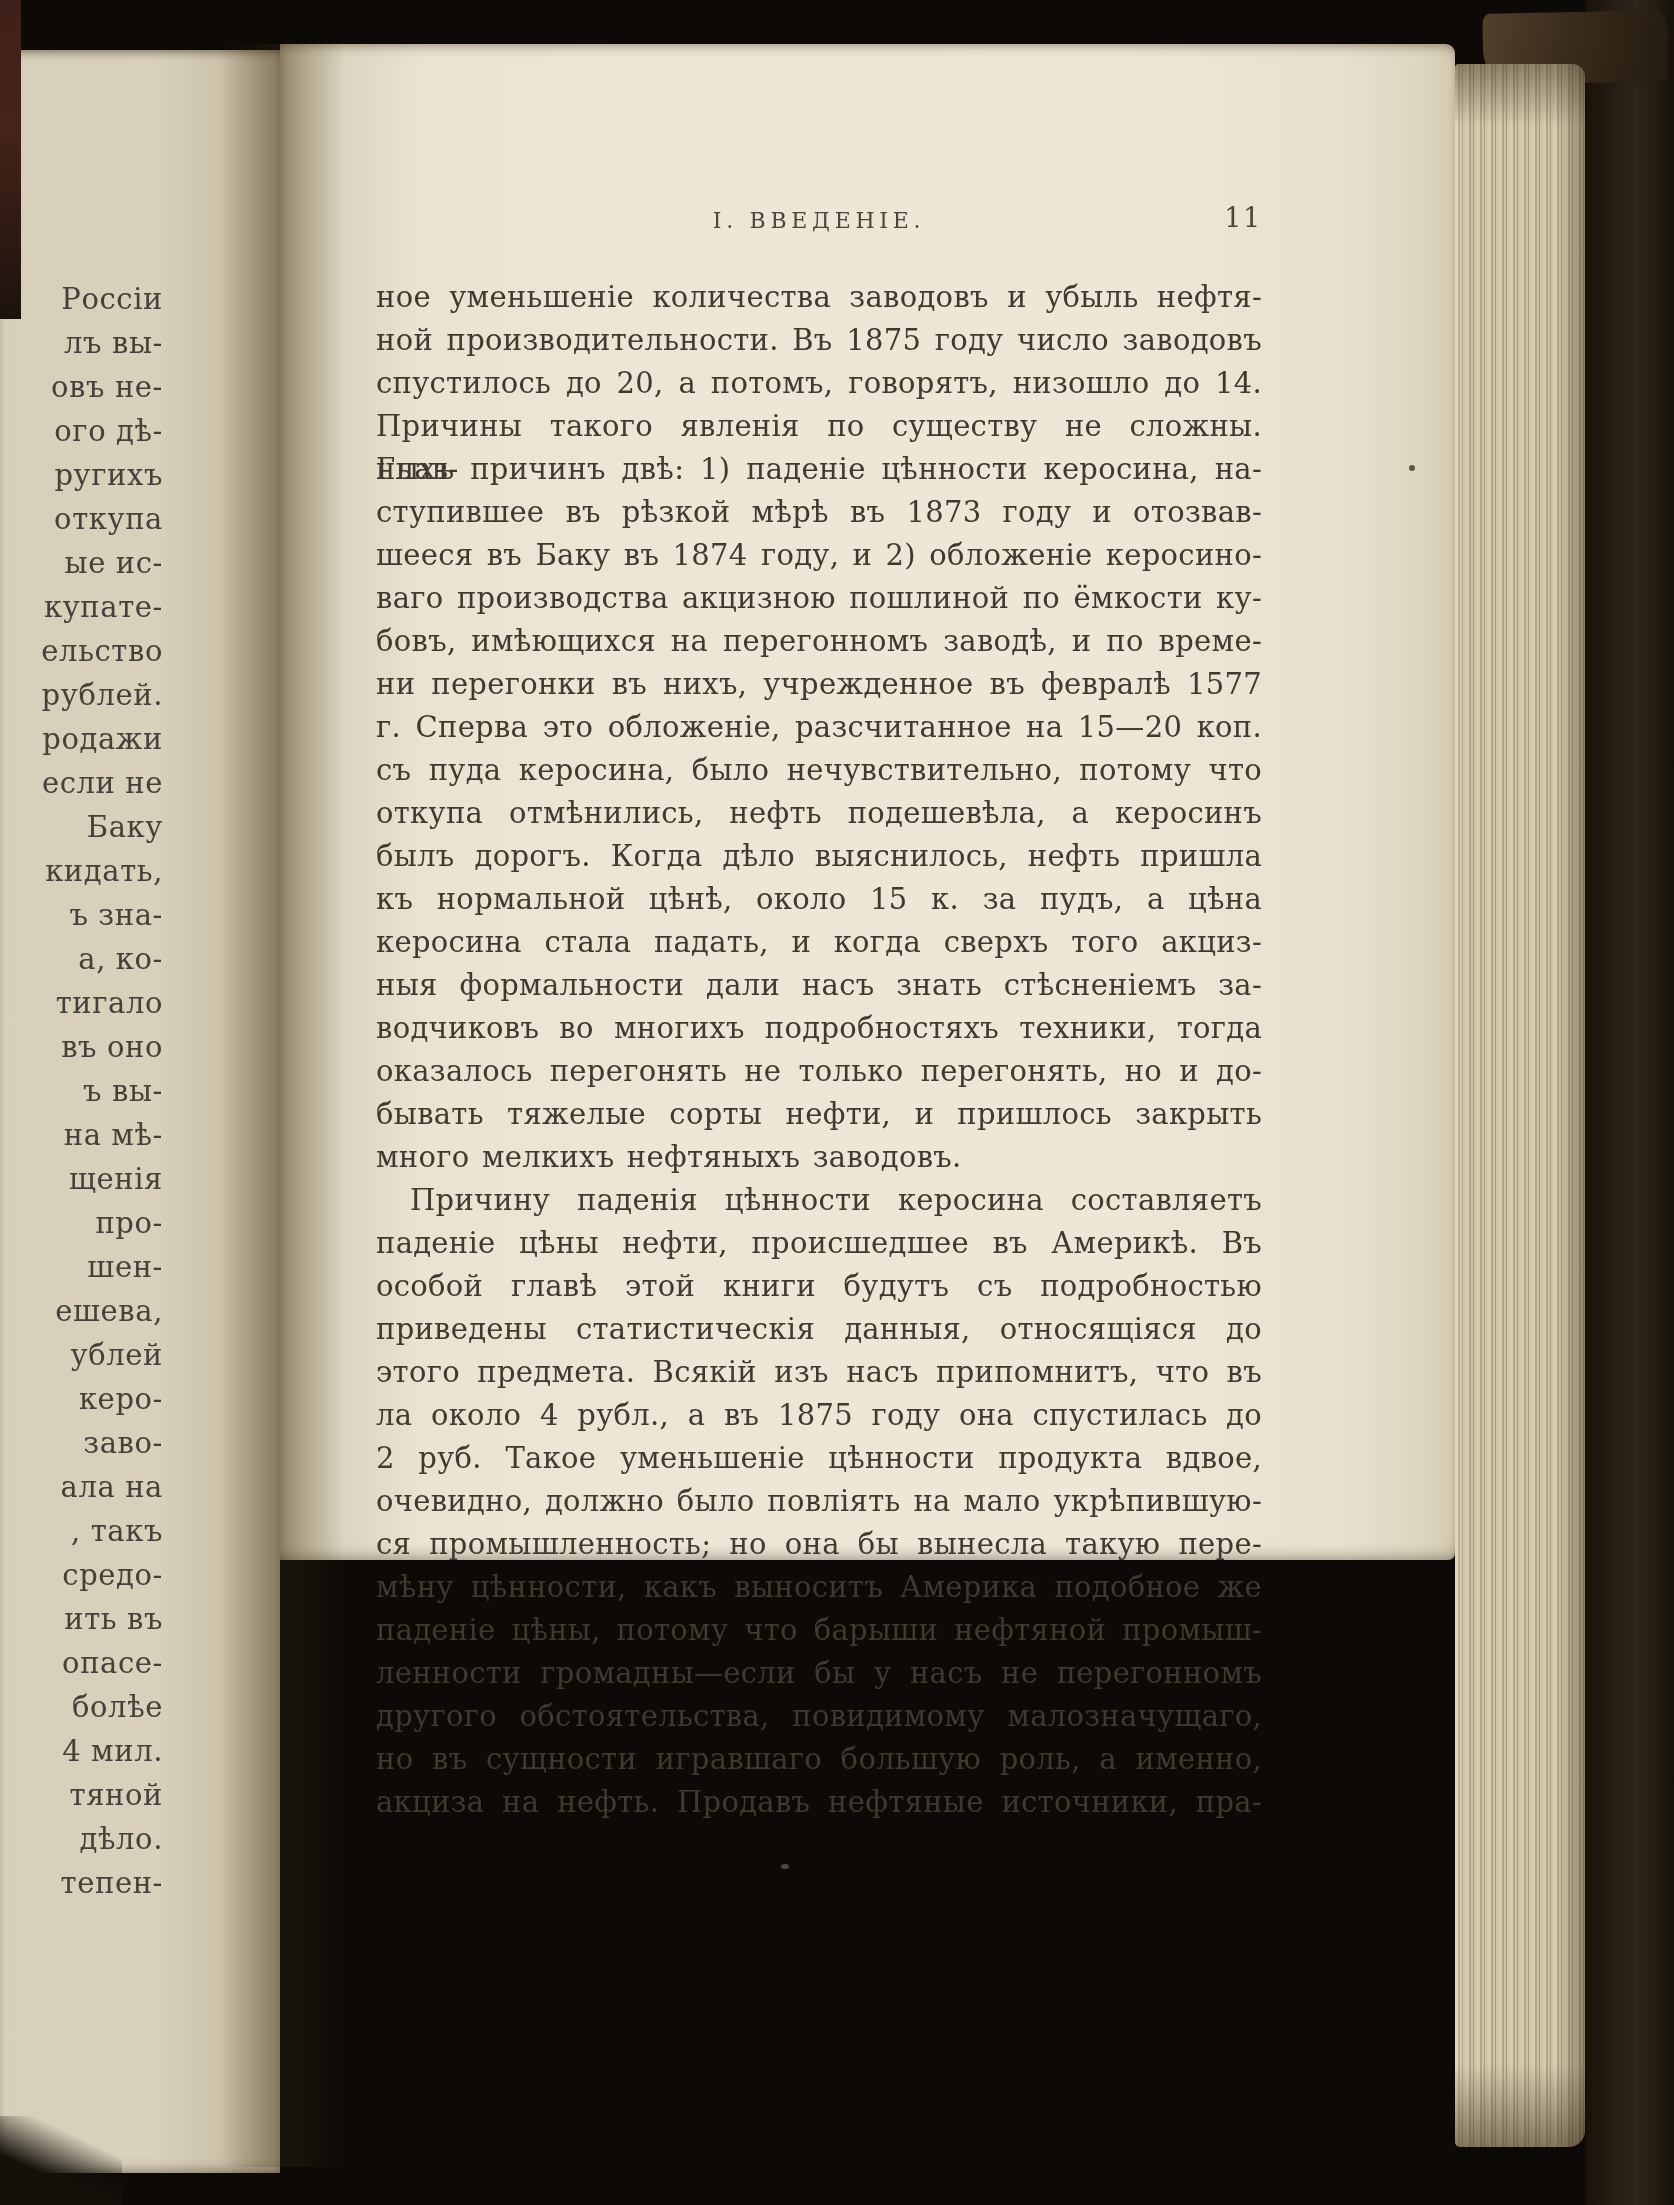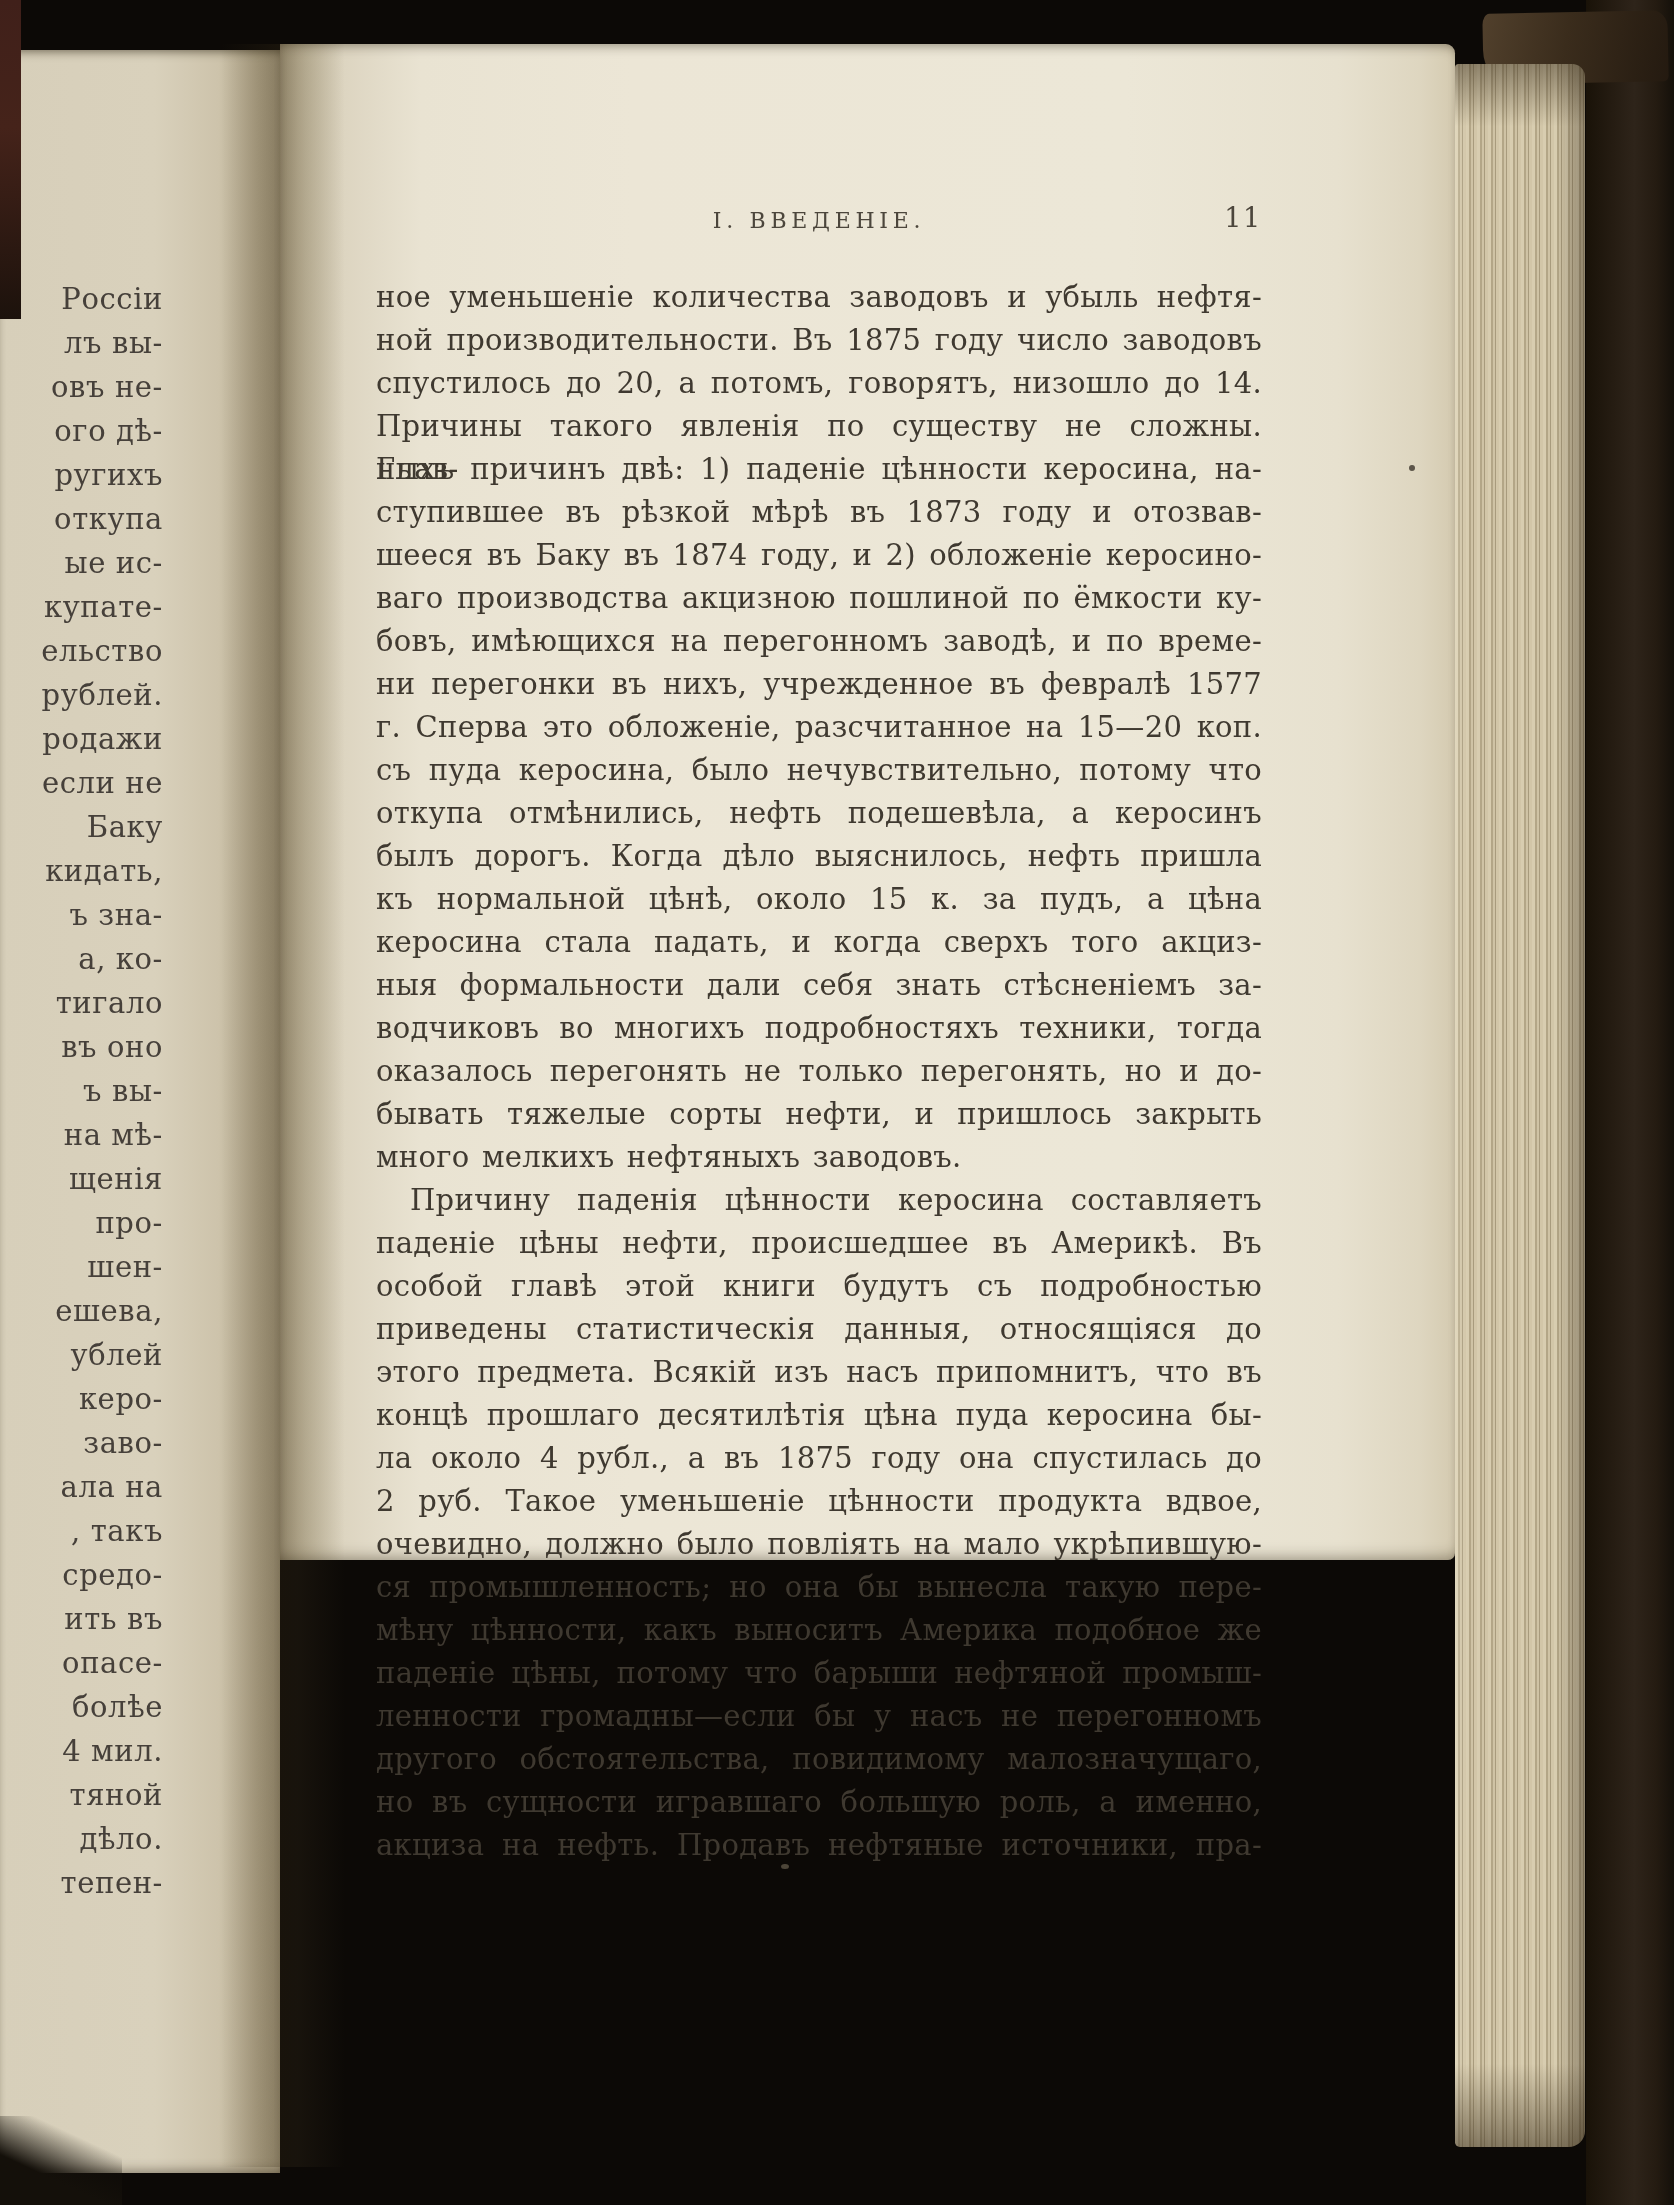--- a/index.html
+++ b/index.html
@@ -172,31 +172,30 @@
         <div class="line">шееся въ Баку въ 1874 году, и 2) обложеніе керосино-</div>
         <div class="line">ваго производства акцизною пошлиной по ёмкости ку-</div>
         <div class="line">бовъ, имѣющихся на перегонномъ заводѣ, и по време-</div>
         <div class="line">ни перегонки въ нихъ, учрежденное въ февралѣ 1577</div>
         <div class="line">г. Сперва это обложеніе, разсчитанное на 15—20 коп.</div>
         <div class="line">съ пуда керосина, было нечувствительно, потому что</div>
         <div class="line">откупа отмѣнились, нефть подешевѣла, а керосинъ</div>
         <div class="line">былъ дорогъ. Когда дѣло выяснилось, нефть пришла</div>
         <div class="line">къ нормальной цѣнѣ, около 15 к. за пудъ, а цѣна</div>
         <div class="line">керосина стала падать, и когда сверхъ того акциз-</div>
-        <div class="line">ныя формальности дали себя знать стѣсненіемъ за-</div>
+        <div class="line">ныя формальности дали насъ знать стѣсненіемъ за-</div>
         <div class="line">водчиковъ во многихъ подробностяхъ техники, тогда</div>
         <div class="line">оказалось перегонять не только перегонять, но и до-</div>
         <div class="line">бывать тяжелые сорты нефти, и пришлось закрыть</div>
         <div class="line para-end">много мелкихъ нефтяныхъ заводовъ.</div>
         <div class="line para-start">Причину паденія цѣнности керосина составляетъ</div>
         <div class="line">паденіе цѣны нефти, происшедшее въ Америкѣ. Въ</div>
         <div class="line">особой главѣ этой книги будутъ съ подробностью</div>
         <div class="line">приведены статистическія данныя, относящіяся до</div>
         <div class="line">этого предмета. Всякій изъ насъ припомнитъ, что въ</div>
-        <div class="line">концѣ прошлаго десятилѣтія цѣна пуда керосина бы-</div>
         <div class="line">ла около 4 рубл., а въ 1875 году она спустилась до</div>
         <div class="line">2 руб. Такое уменьшеніе цѣнности продукта вдвое,</div>
         <div class="line">очевидно, должно было повліять на мало укрѣпившую-</div>
         <div class="line">ся промышленность; но она бы вынесла такую пере-</div>
         <div class="line">мѣну цѣнности, какъ выноситъ Америка подобное же</div>
         <div class="line">паденіе цѣны, потому что барыши нефтяной промыш-</div>
         <div class="line">ленности громадны—если бы у насъ не перегонномъ</div>
         <div class="line">другого обстоятельства, повидимому малозначущаго,</div>
         <div class="line">но въ сущности игравшаго большую роль, а именно,</div>
         <div class="line">акциза на нефть. Продавъ нефтяные источники, пра-</div>

